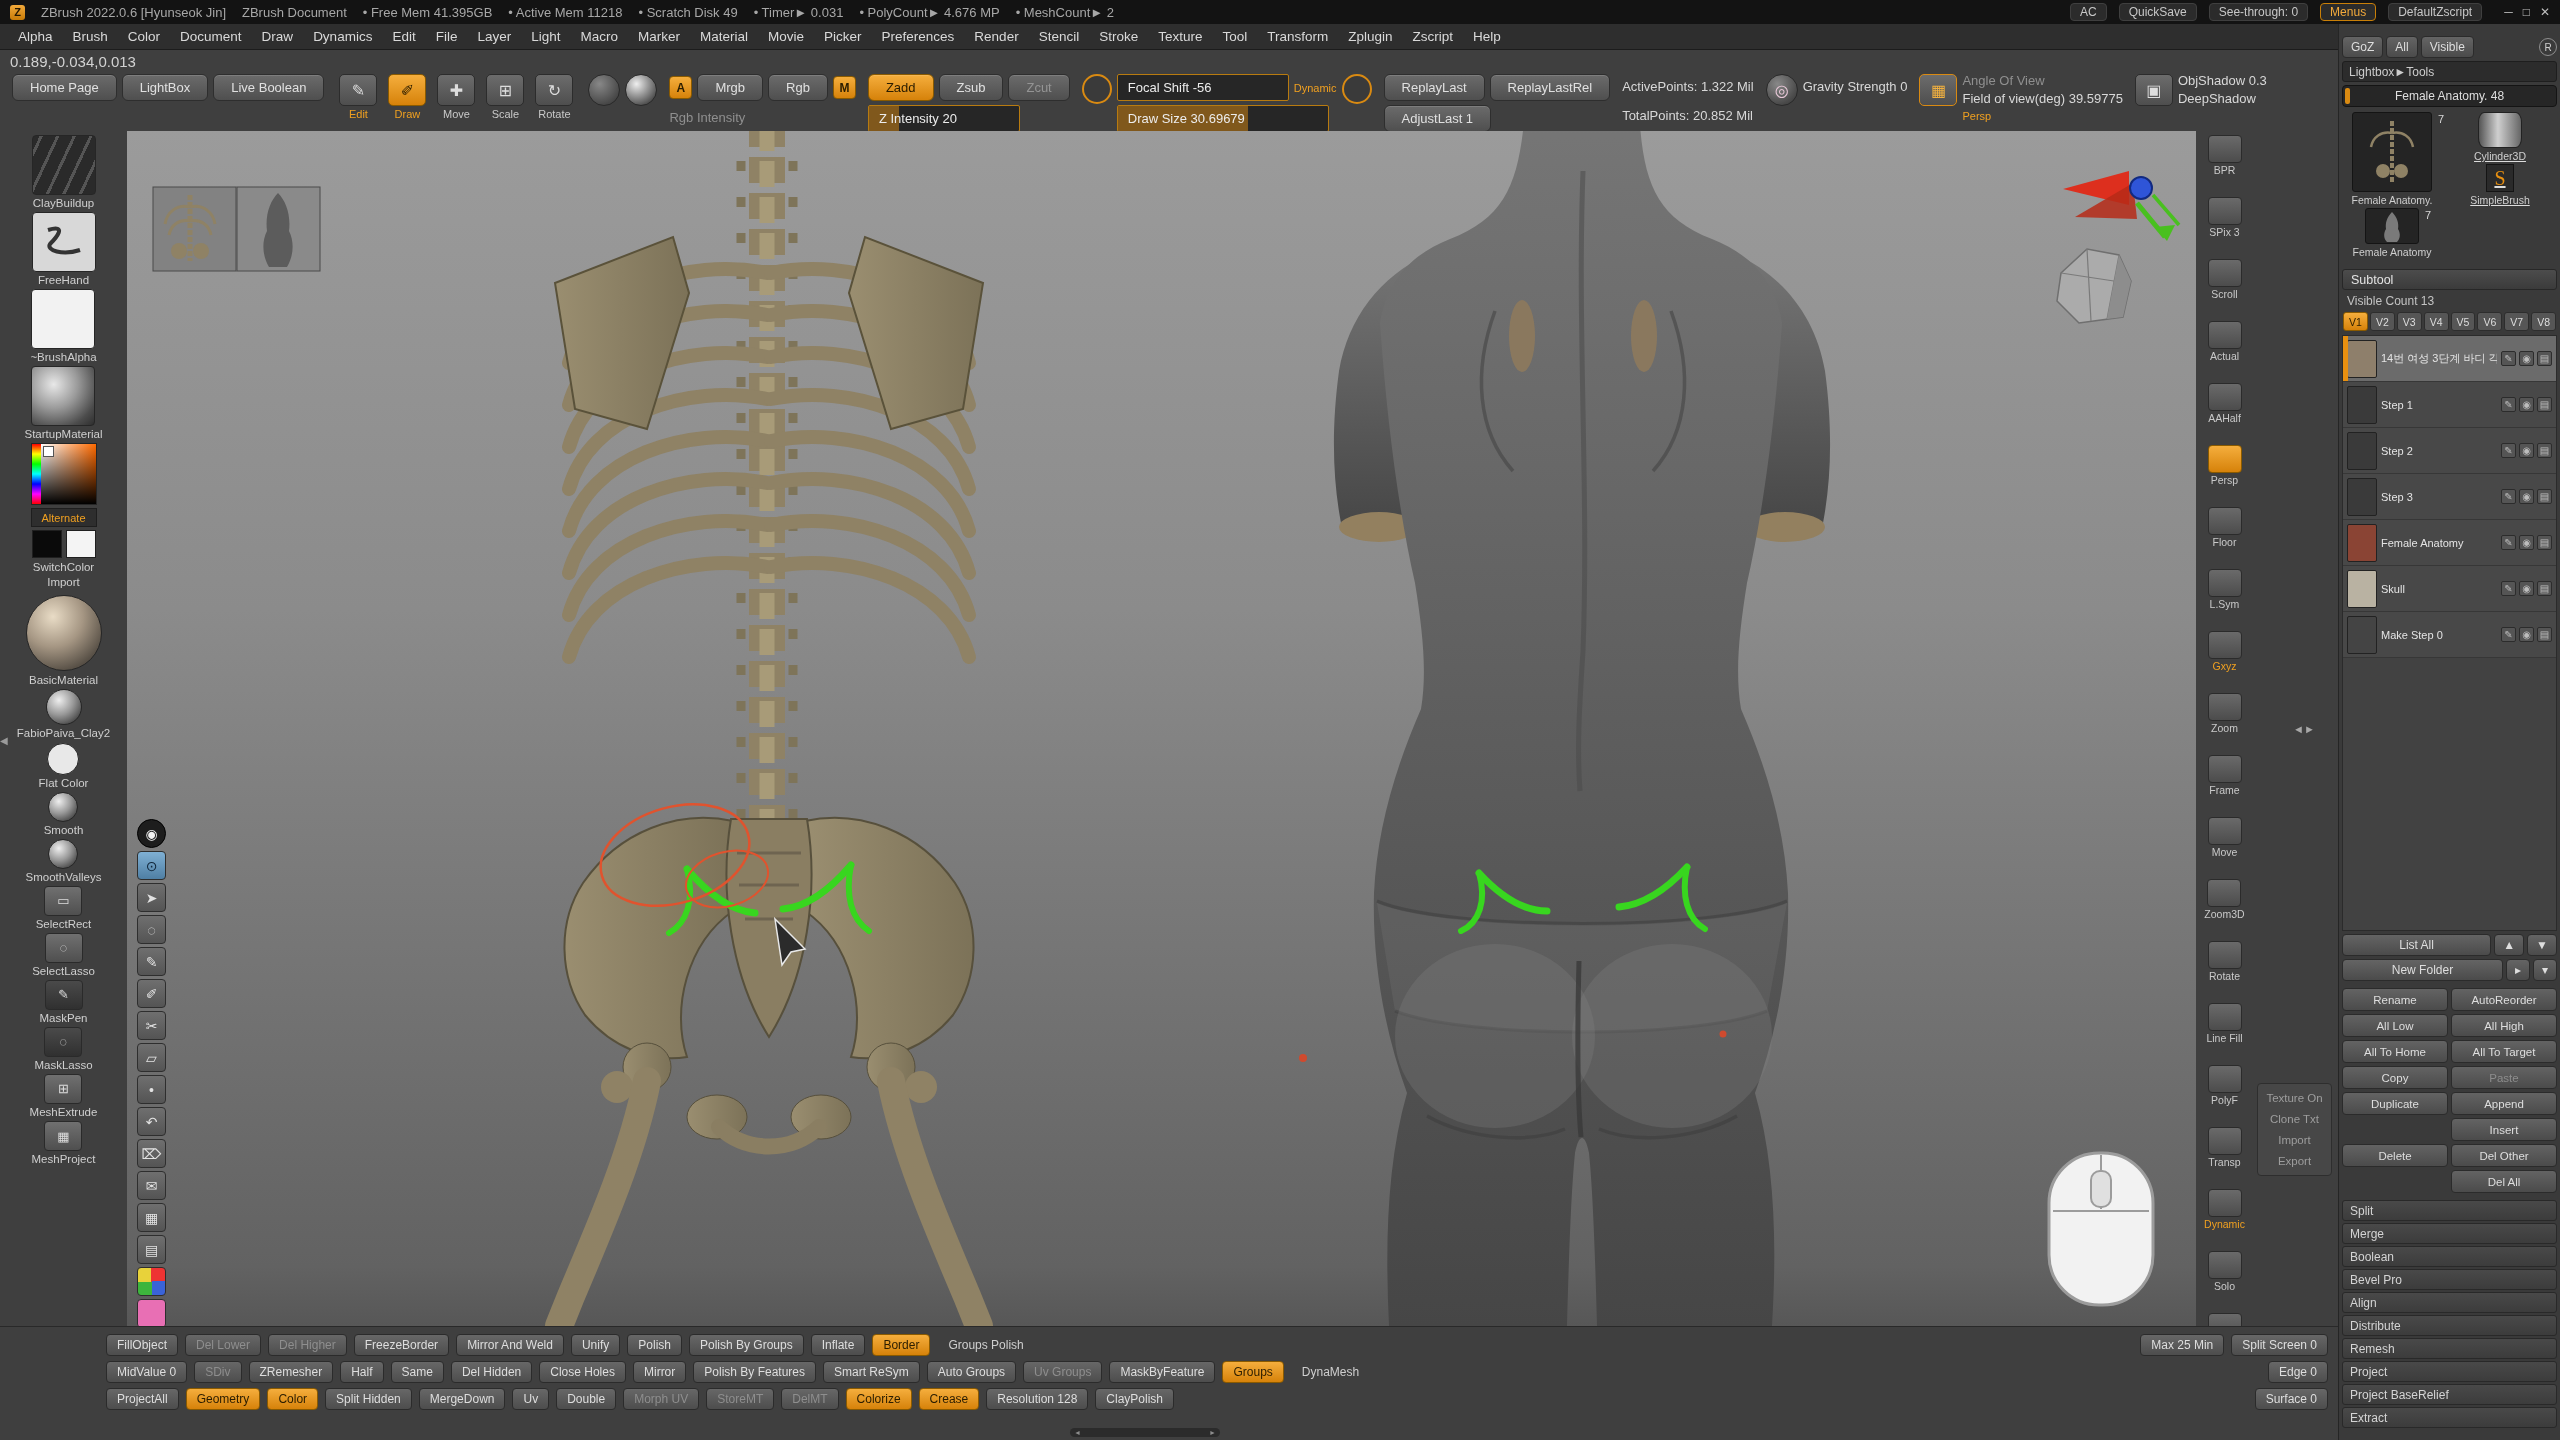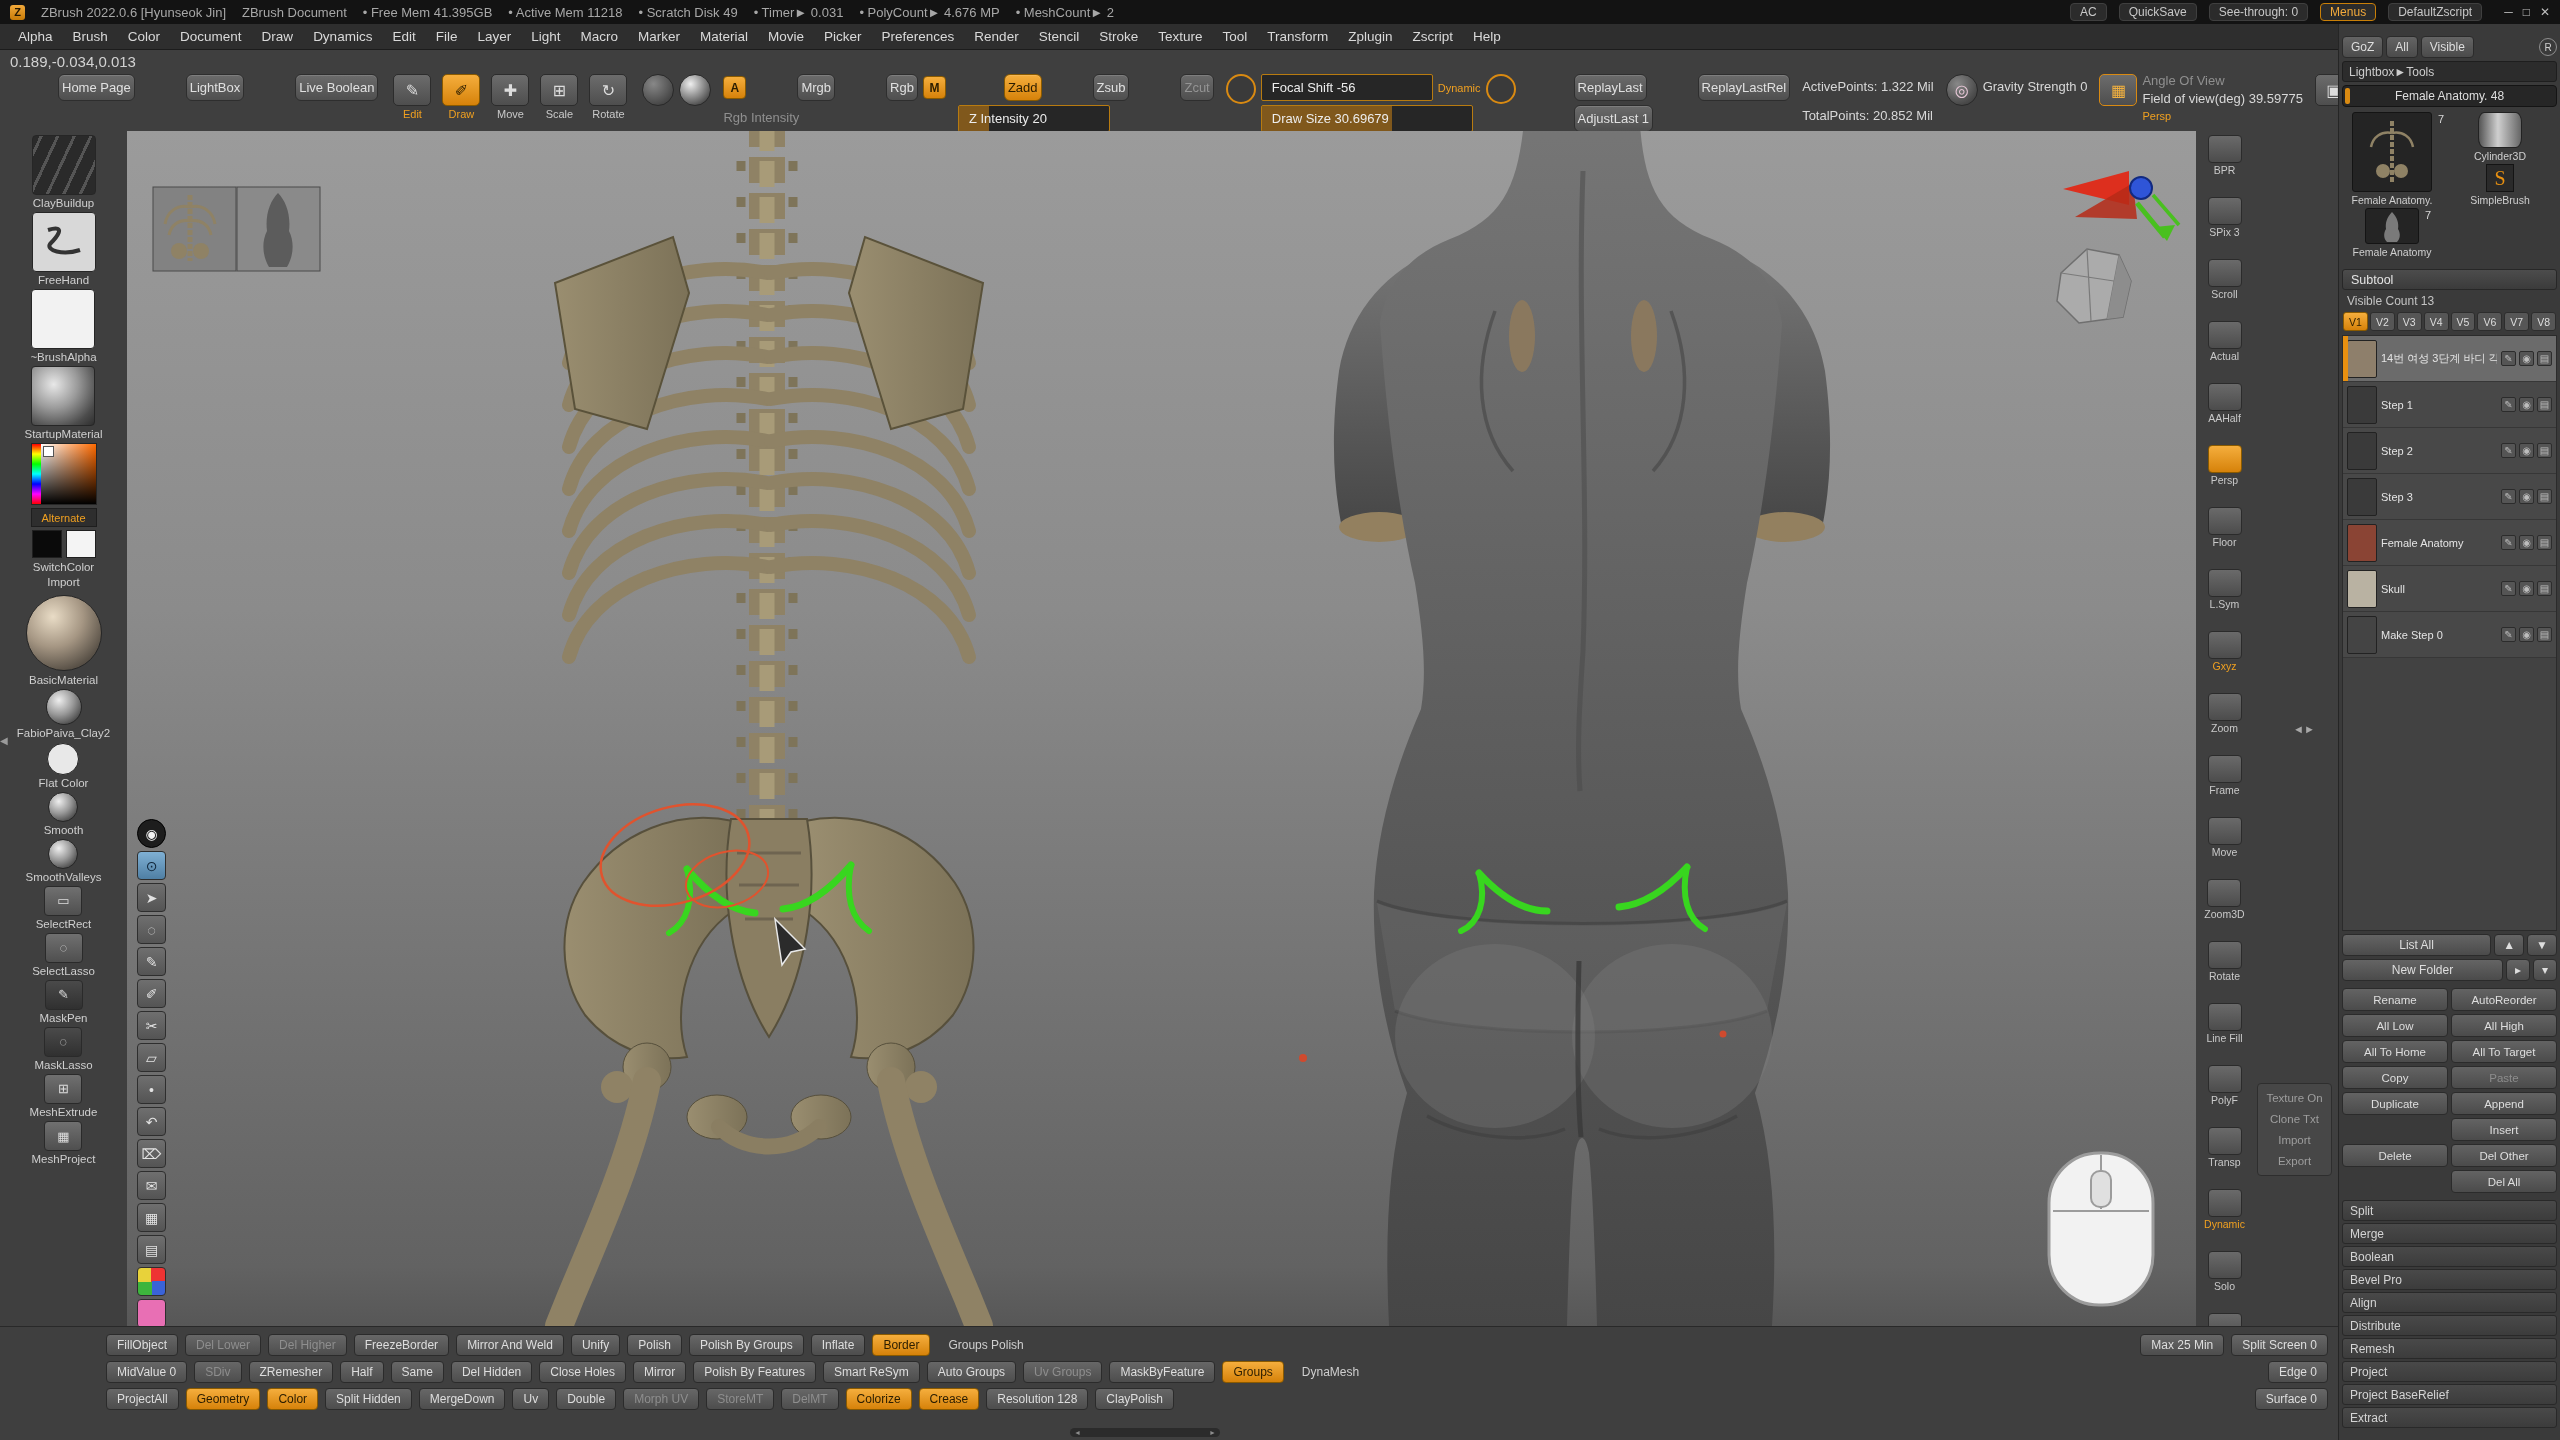--- a/index.html
+++ b/index.html
@@ -16,21 +16,21 @@
   
   .menubar{position:absolute;left:0;top:24px;width:2338px;height:26px;background:#2e2e2e;border-bottom:1px solid #1c1c1c;display:flex;align-items:center;padding:0 8px;box-sizing:border-box;}
   .menu-item{color:#d9d9d9;font-size:13.5px;padding:0 10px;white-space:nowrap;}
   
   .shelf{position:absolute;left:0;top:50px;width:2338px;height:81px;background:#3f3f3f;}
   .coords{position:absolute;left:10px;top:3px;font-size:15px;color:#d2d2d2;}
   .shelf-row{position:absolute;left:12px;top:24px;right:4px;display:flex;align-items:flex-start;gap:12px;}
   .sgroup{display:flex;align-items:flex-start;gap:5px;}
   .stack{display:flex;flex-direction:column;gap:4px;}
   .hrow{display:flex;gap:5px;align-items:center;}
-  .pill{background:linear-gradient(#6b6b6b,#4f4f4f);border:1px solid #2e2e2e;border-radius:6px;color:#e0e0e0;font-size:13px;height:25px;display:inline-flex;align-items:center;justify-content:center;padding:0 3px;box-shadow:inset 0 1px 0 rgba(255,255,255,.13);white-space:nowrap;margin-left:46px;}
+  .pill{background:linear-gradient(#6b6b6b,#4f4f4f);border:1px solid #2e2e2e;border-radius:6px;color:#e0e0e0;font-size:13px;height:25px;display:inline-flex;align-items:center;justify-content:center;padding:0 17px;box-shadow:inset 0 1px 0 rgba(255,255,255,.13);white-space:nowrap;}
   .pill.orange{background:linear-gradient(#f5ae3d,#d6820a);color:#2b1d00;border-color:#8a5a00;}
   .pill.dim{color:#949494;}
   .badge{width:21px;height:21px;border-radius:4px;background:linear-gradient(#f5ae3d,#d6820a);color:#2b1d00;font-size:12px;font-weight:bold;display:flex;align-items:center;justify-content:center;border:1px solid #8a5a00;}
   .tool-cell{display:flex;flex-direction:column;align-items:center;gap:2px;width:44px;}
   .tool-ic{width:36px;height:30px;background:linear-gradient(#6c6c6c,#4e4e4e);border:1px solid #2c2c2c;border-radius:5px;display:flex;align-items:center;justify-content:center;font-size:16px;color:#ddd;}
   .tool-ic.orange{background:linear-gradient(#f5ae3d,#d6820a);color:#2b1d00;border-color:#8a5a00;}
   .tool-lb{font-size:11px;color:#c9c9c9;}
   .tool-lb.orange{color:#f0a020;}
   .circle-ic{width:30px;height:30px;border-radius:50%;background:radial-gradient(circle at 35% 30%,#888,#4a4a4a 70%,#333);border:1px solid #292929;}
   .circle-ic.ring{background:#3a3a3a;border:2px solid #d98a12;box-sizing:border-box;}
@@ -87,21 +87,21 @@
   .right-panel{position:absolute;left:2338px;top:24px;width:222px;height:1416px;background:#3a3a3a;border-left:1px solid #252525;display:flex;flex-direction:column;box-sizing:border-box;padding:12px 3px;gap:3px;}
   .rp-toprow{display:flex;align-items:center;gap:3px;}
   .rp-btn{background:linear-gradient(#646464,#4b4b4b);border:1px solid #2b2b2b;border-radius:4px;color:#dedede;font-size:12px;height:20px;display:inline-flex;align-items:center;justify-content:center;padding:0 8px;white-space:nowrap;}
   .r-circle{margin-left:auto;width:16px;height:16px;border-radius:50%;border:1px solid #8e8e8e;color:#cfcfcf;font-size:10px;display:flex;align-items:center;justify-content:center;}
   .lightbox-bar{height:19px;background:#2c2c2c;border:1px solid #1e1e1e;display:flex;align-items:center;padding:0 6px;font-size:12px;color:#cdcdcd;border-radius:3px;}
   .tool-slider{height:20px;background:#262626;border:1px solid #141414;border-radius:4px;display:flex;align-items:center;justify-content:center;font-size:12px;color:#dedede;position:relative;}
   .tool-slider:before{content:"";position:absolute;left:2px;top:2px;bottom:2px;width:5px;background:#d98a12;border-radius:2px;}
   .tool-thumbs{display:flex;gap:5px;padding:2px;height:152px;}
   .tt-col{display:flex;flex-direction:column;gap:2px;align-items:center;}
   .tt-col.c1{width:96px;}
-  .tt-col.c2{flex:1;}
+  .tt-col.c2{flex:1;text-decoration:underline;}
   .tt-thumb{background:#242424;border:1px solid #141414;border-radius:3px;position:relative;}
   .tt-badge{position:absolute;right:-13px;top:0;color:#d8d8d8;font-size:11px;}
   .tt-label{font-size:10.5px;color:#cfcfcf;white-space:nowrap;}
   .s-brush{width:26px;height:26px;background:#2a2a2a;border:1px solid #141414;color:#e89010;font-family:"Liberation Serif",serif;font-size:20px;display:flex;align-items:center;justify-content:center;}
   .cyl{width:42px;height:34px;background:linear-gradient(90deg,#555,#cfcfcf 45%,#666);border-radius:6px/10px;border:1px solid #222;}
   .subtool-header{height:19px;background:linear-gradient(#4c4c4c,#3b3b3b);border:1px solid #272727;font-size:12.5px;color:#e4e4e4;display:flex;align-items:center;padding:0 8px;border-radius:3px;}
   .visible-count{font-size:12px;color:#c3c3c3;padding:1px 5px;}
   .vtabs{display:flex;gap:2px;padding:0 1px 1px;}
   .vtab{flex:1;height:17px;background:#565656;border:1px solid #2d2d2d;color:#ddd;font-size:10.5px;display:flex;align-items:center;justify-content:center;border-radius:3px;}
   .vtab.active{background:linear-gradient(#f5ae3d,#d6820a);color:#2b1d00;border-color:#8a5a00;}

